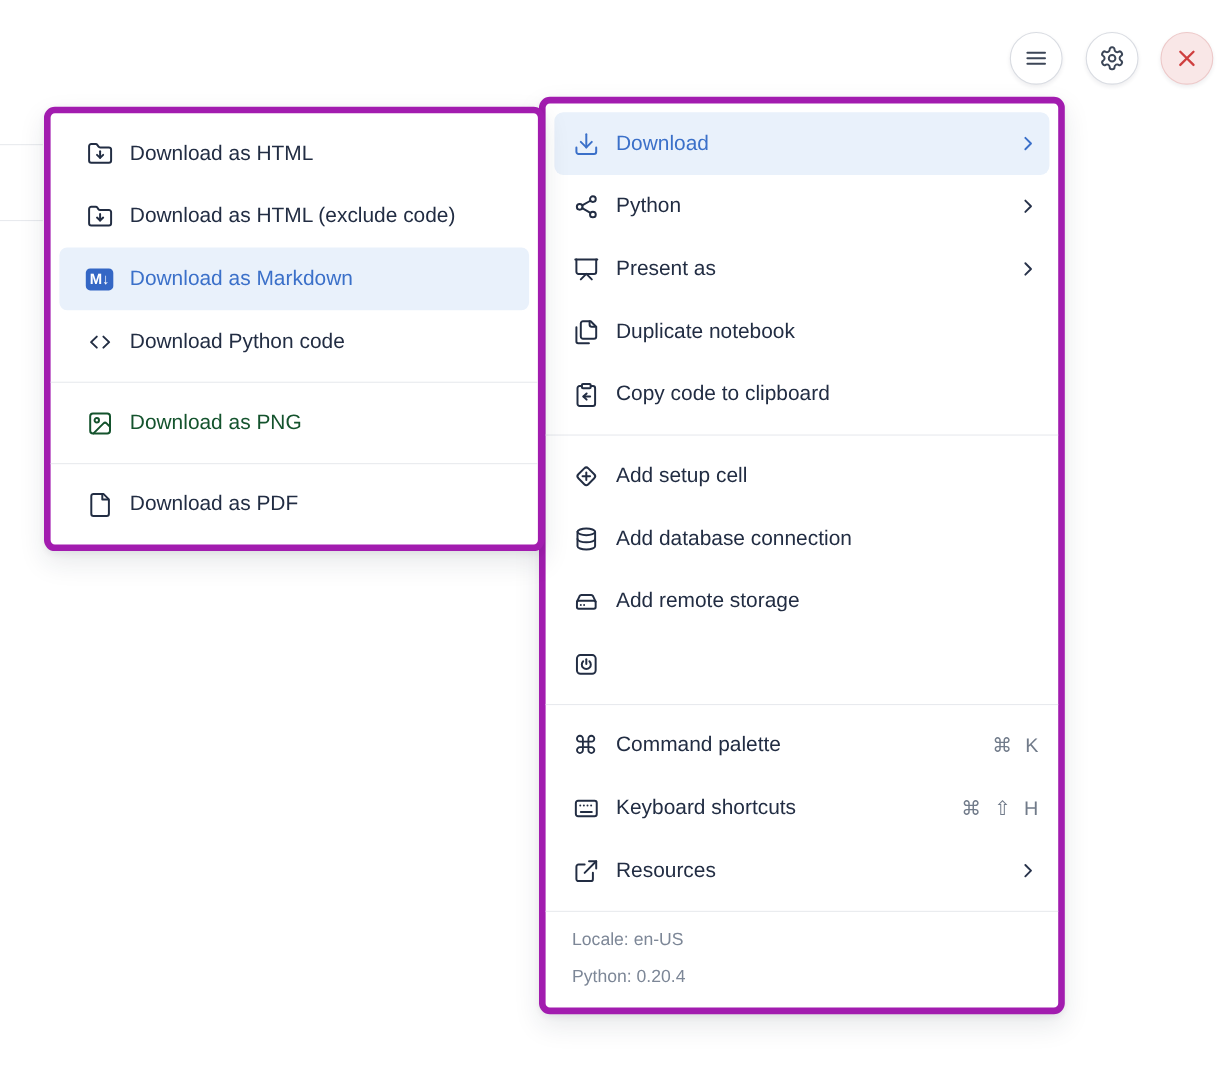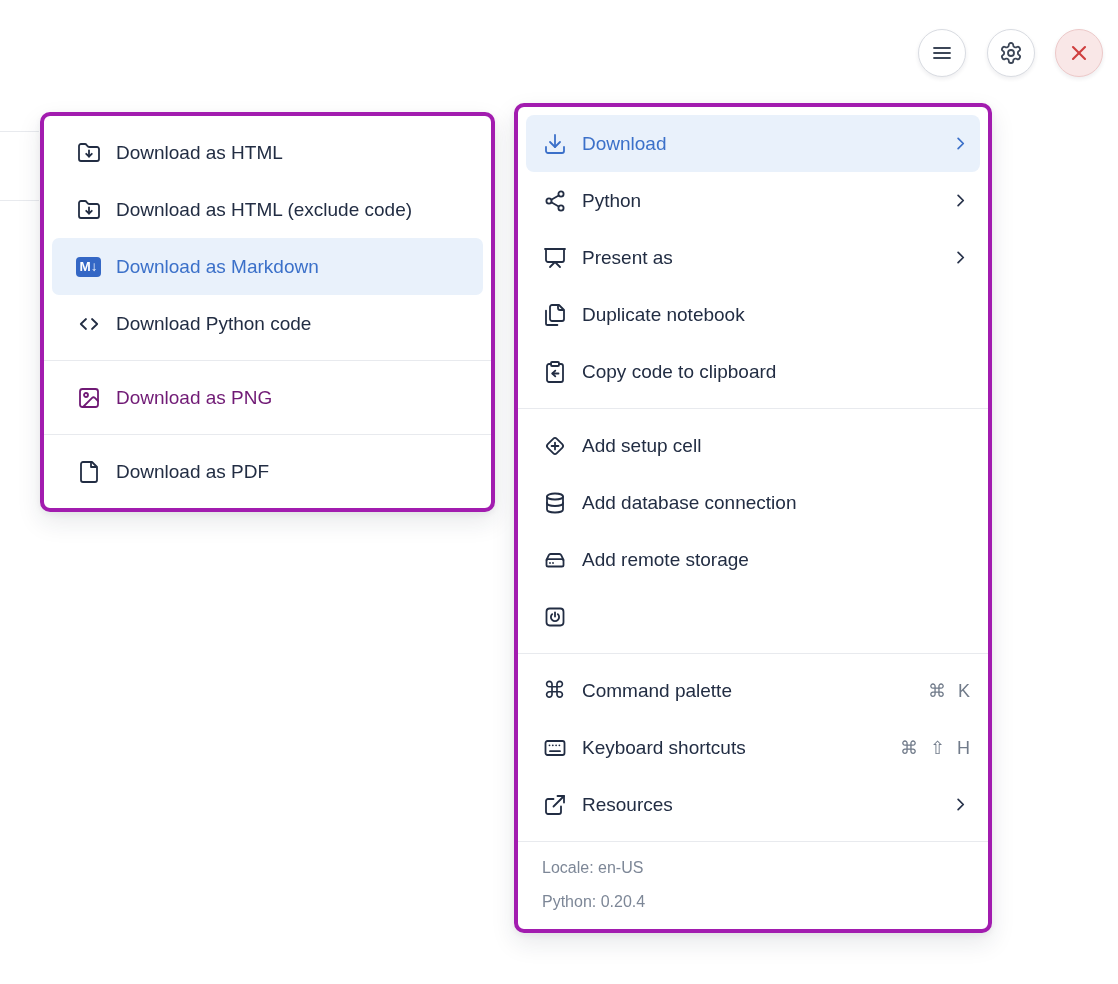--- a/index.html
+++ b/index.html
@@ -19,38 +19,38 @@
     display:flex;align-items:center;justify-content:center;
     box-shadow:0 2px 4px rgba(20,30,50,.08);cursor:pointer;color:#3c4657;padding:0;
   }
   .toolbar-btn svg{width:24px;height:24px}
   #btn-menu{left:918px}
   #btn-settings{left:987px}
   #btn-close{left:1055px;background:#f9e7e7;border-color:#edc9c9;color:#cf3f3f}
 
   
   .menu{
-    position:absolute;background:#fff;border:4px solid #a21caf;border-radius:10px;
+    position:absolute;background:#fff;border:6px solid #a21caf;border-radius:10px;
     box-shadow:0 10px 24px rgba(25,35,55,.10),0 2px 6px rgba(25,35,55,.06);
-    padding:8px 0;box-sizing:border-box;margin-top:15px;
-  }
-  .main-menu{left:514px;top:88px;width:478px;z-index:1}
+    padding:8px 0;box-sizing:border-box;
+  }
+  .main-menu{left:490px;top:88px;width:478px;z-index:1}
   .download-submenu{left:40px;top:97px;width:455px;z-index:2}
 
   .menu-item{
     height:57px;display:flex;align-items:center;gap:15px;
     padding:0 18px 0 24px;font-size:19px;cursor:pointer;box-sizing:border-box;
   }
   .download-submenu .menu-item{padding-left:32px}
   .menu-item .icon{width:25px;height:25px;display:flex;align-items:center;justify-content:center;flex:none}
   .menu-item .icon svg{width:24px;height:24px;display:block}
   .menu-item .label{flex:1;white-space:nowrap;overflow:hidden}
   .menu-item.highlighted{background:#e9f1fb;color:#3b70c9;border-radius:8px;margin:0 8px;padding-left:16px;padding-right:10px}
   .download-submenu .menu-item.highlighted{padding-left:24px;border-radius:7px}
-  .menu-item.disabled{color:#701a75;cursor:default}
+  .menu-item.disabled{color:#14532d;cursor:default}
   .shortcut{color:#717b8a;font-size:18px;word-spacing:7px;white-space:nowrap}
   .chevron{display:flex;color:#27324a}
   .chevron svg{width:19px;height:19px}
   .menu-item.highlighted .chevron{color:#3b70c9}
   .menu-divider{height:1px;background:#e8eaee;margin:8px 0}
   .menu-footer{border-top:1px solid #e8eaee;margin-top:8px;padding:9px 24px 2px;color:#7d8797;font-size:16px}
   .menu-footer div{line-height:34px}
 
   .md-badge{
     width:29px;height:20px;background:#3467c5;border-radius:4px;color:#fff;

